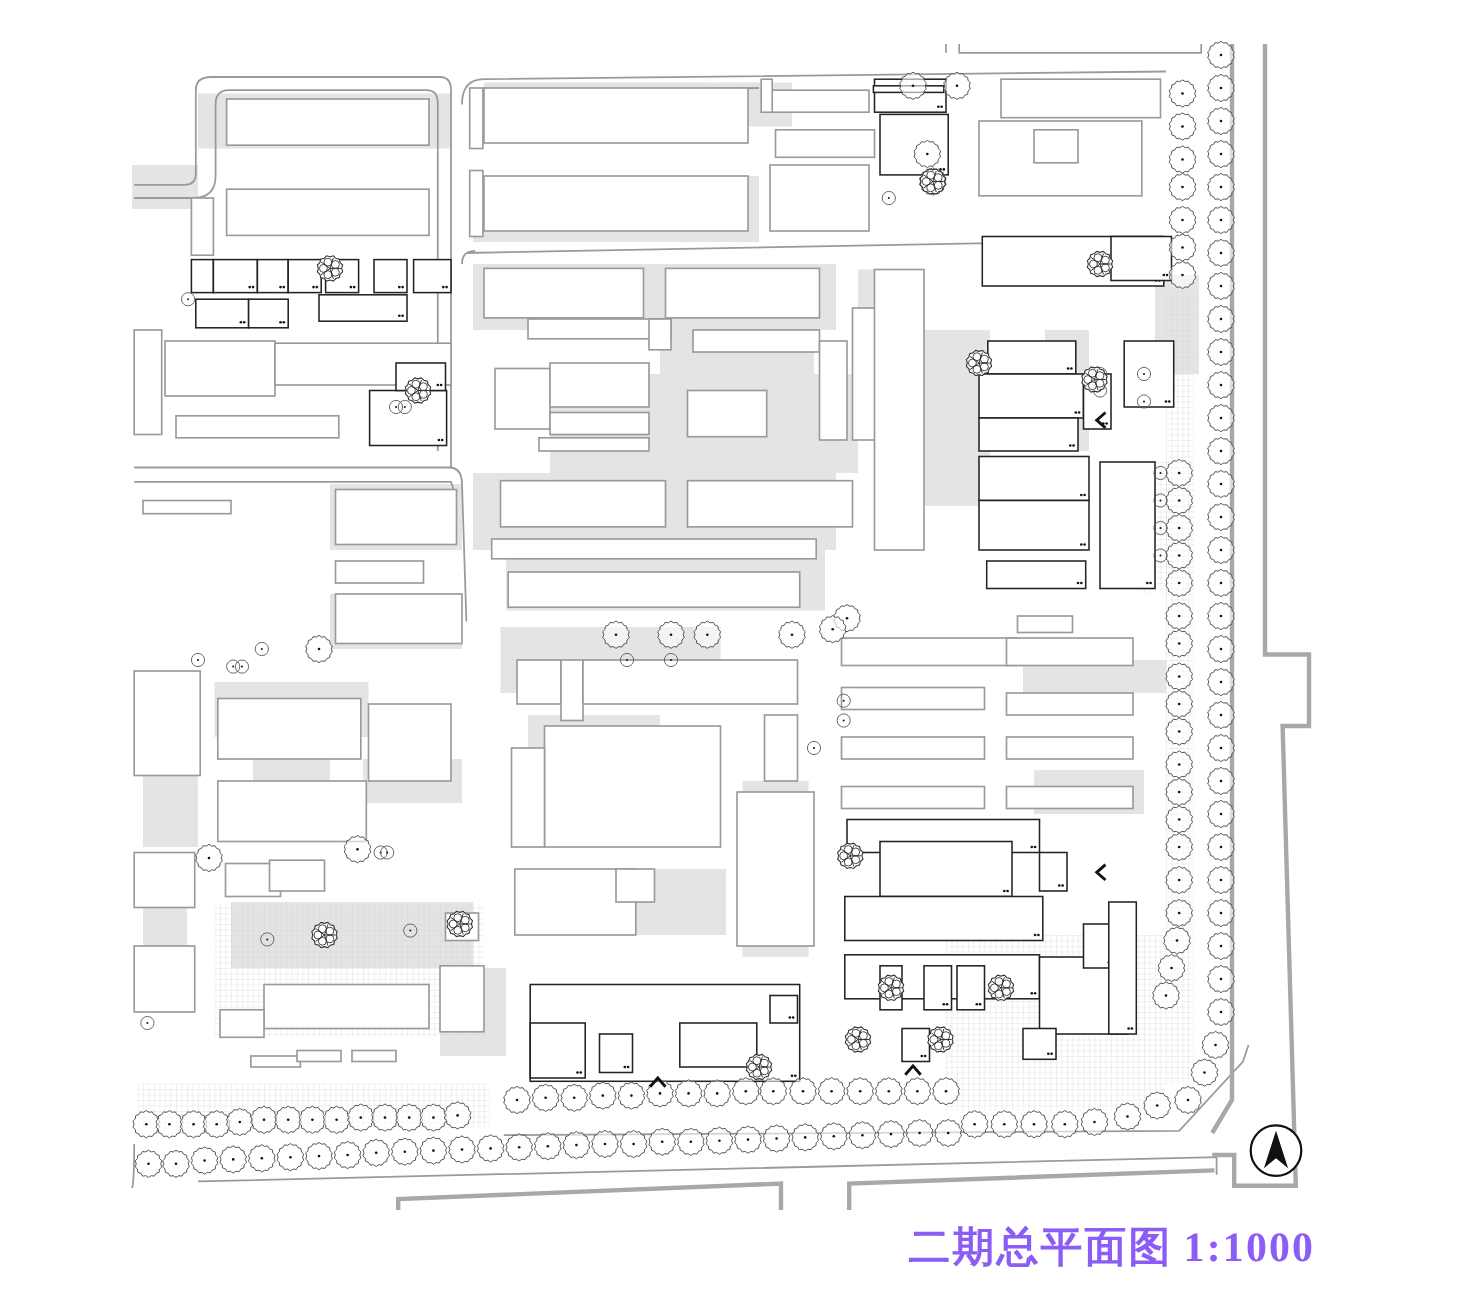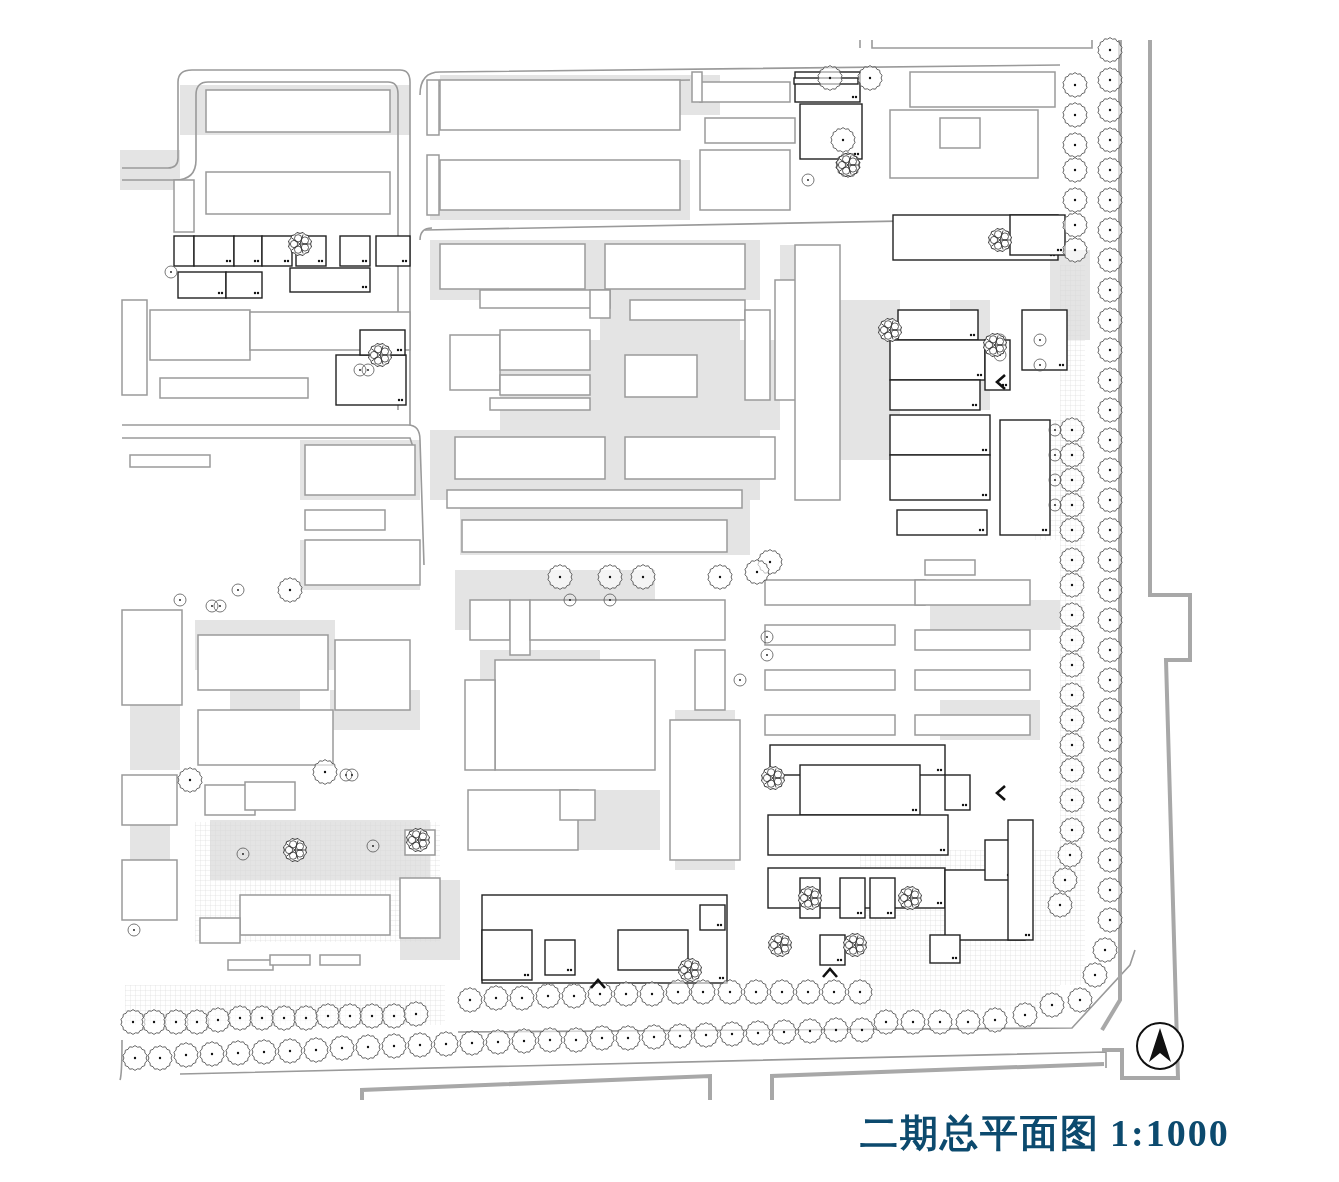--- a/index.html
+++ b/index.html
@@ -1,23 +1,22 @@
 <!DOCTYPE html>
 <html><head>
 <meta charset="utf-8">
 <style>
   html, body { margin: 0; padding: 0; background: #ffffff; }
   body { width: 1339px; height: 1182px; position: relative; overflow: hidden; font-family: "DejaVu Serif", serif; }
   #plan { position: absolute; left: 0; top: 0; width: 1339px; height: 1182px; }
   .title {
     position: absolute; left: 826px; top: 1108px;
     font-family: "DejaVu Serif", "Liberation Serif", serif;
-    font-size: 38px; font-weight: bold; color: #0c4a6e; letter-spacing: 2px;
+    font-size: 38px; font-weight: bold; color: #8b5cf6; letter-spacing: 2px;
     white-space: nowrap;
-    margin-left: 34px;
   }
   .title .scale { font-family: "Liberation Serif", "DejaVu Serif", serif; font-weight: bold; margin-left: 10px; }
   .north {
     position: absolute; left: 1134px; top: 1020px; width: 52px; height: 52px;
   }
 </style>
 </head>
 <body>
 
 <svg id="plan" xmlns="http://www.w3.org/2000/svg" width="1339" height="1182" viewBox="0 0 1339 1182">

